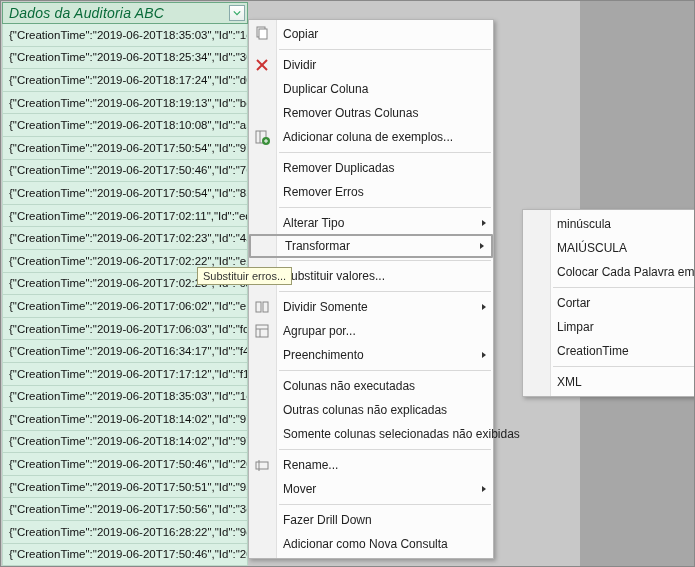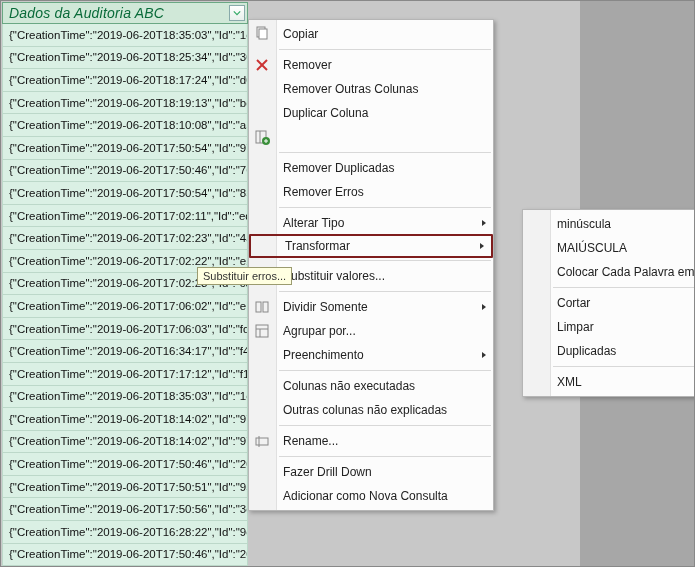--- a/index.html
+++ b/index.html
@@ -93,21 +93,21 @@
     display: flex;
     align-items: center;
     padding-left: 34px;
     padding-right: 5px;
     position: relative;
     cursor: default;
     color: #222;
     white-space: nowrap;
   }
   .menu-item.selected {
-    border: 2px solid #7f1d1d;
+    border: 2px solid #a3a3a3;
     border-radius: 1px;
     height: 24px;
     margin: -1px 0;
   }
   .menu-item .arrow {
     position: absolute;
     right: 6px; top: 50%;
     transform: translateY(-50%);
   }
   .menu-item .arrow svg { width: 6px; height: 8px; }
@@ -198,38 +198,39 @@
           <span>Copiar</span>
         </div>
         <div class="menu-sep"></div>
         <div class="menu-item">
           <span class="micon">
             <svg width="16" height="16">
               <line x1="3" y1="3" x2="13" y2="13" stroke="#c33" stroke-width="2"></line>
               <line x1="13" y1="3" x2="3" y2="13" stroke="#c33" stroke-width="2"></line>
             </svg>
           </span>
-          <span>Remover</span>
+          <span>Dividir</span>
+        </div>
+        <div class="menu-item">
+          <span>Duplicar Coluna</span>
         </div>
         <div class="menu-item">
           <span>Remover Outras Colunas</span>
-        </div>
-        <div class="menu-item">
-          <span>Duplicar Coluna</span>
         </div>
         <div class="menu-item">
           <span class="micon">
             <svg width="16" height="16">
               <rect x="2" y="2" width="10" height="12" fill="none" stroke="#888"></rect>
               <line x1="6" y1="2" x2="6" y2="14" stroke="#888"></line>
               <circle cx="12" cy="12" r="4" fill="#3a8f3a"></circle>
               <line x1="12" y1="10" x2="12" y2="14" stroke="#fff"></line>
               <line x1="10" y1="12" x2="14" y2="12" stroke="#fff"></line>
             </svg>
           </span>
+          <span>Adicionar coluna de exemplos...</span>
         </div>
         <div class="menu-sep"></div>
         <div class="menu-item">
           <span>Remover Duplicadas</span>
         </div>
         <div class="menu-item">
           <span>Remover Erros</span>
         </div>
         <div class="menu-sep"></div>
         <div class="menu-item">
@@ -284,29 +285,38 @@
               <path d="M1 1 L5 4 L1 7 Z" fill="#333"></path>
             </svg></span>
         </div>
         <div class="menu-sep"></div>
         <div class="menu-item">
           <span>Colunas não executadas</span>
         </div>
         <div class="menu-item">
           <span>Outras colunas não explicadas</span>
         </div>
+        <div class="menu-item">
+          <span>Somente colunas selecionadas não exibidas</span>
+        </div>
         <div class="menu-sep"></div>
         <div class="menu-item">
           <span class="micon">
             <svg width="16" height="16">
               <rect x="2" y="5" width="12" height="7" fill="none" stroke="#888"></rect>
               <line x1="5" y1="3" x2="5" y2="14" stroke="#888"></line>
             </svg>
           </span>
           <span>Rename...</span>
+        </div>
+        <div class="menu-item">
+          <span>Mover</span>
+          <span class="arrow"><svg viewBox="0 0 6 8">
+              <path d="M1 1 L5 4 L1 7 Z" fill="#333"></path>
+            </svg></span>
         </div>
         <div class="menu-sep"></div>
         <div class="menu-item">
           <span>Fazer Drill Down</span>
         </div>
         <div class="menu-item">
           <span>Adicionar como Nova Consulta</span>
         </div>
       </div>
   </div>
@@ -324,21 +334,21 @@
           <span>Colocar Cada Palavra em Maiúscula</span>
         </div>
         <div class="menu-sep"></div>
         <div class="menu-item">
           <span>Cortar</span>
         </div>
         <div class="menu-item">
           <span>Limpar</span>
         </div>
         <div class="menu-item">
-          <span>Duplicadas</span>
+          <span>CreationTime</span>
         </div>
         <div class="menu-sep"></div>
         <div class="menu-item">
           <span>XML</span>
         </div>
       </div>
   </div>
 </div>
 
 </body></html>

